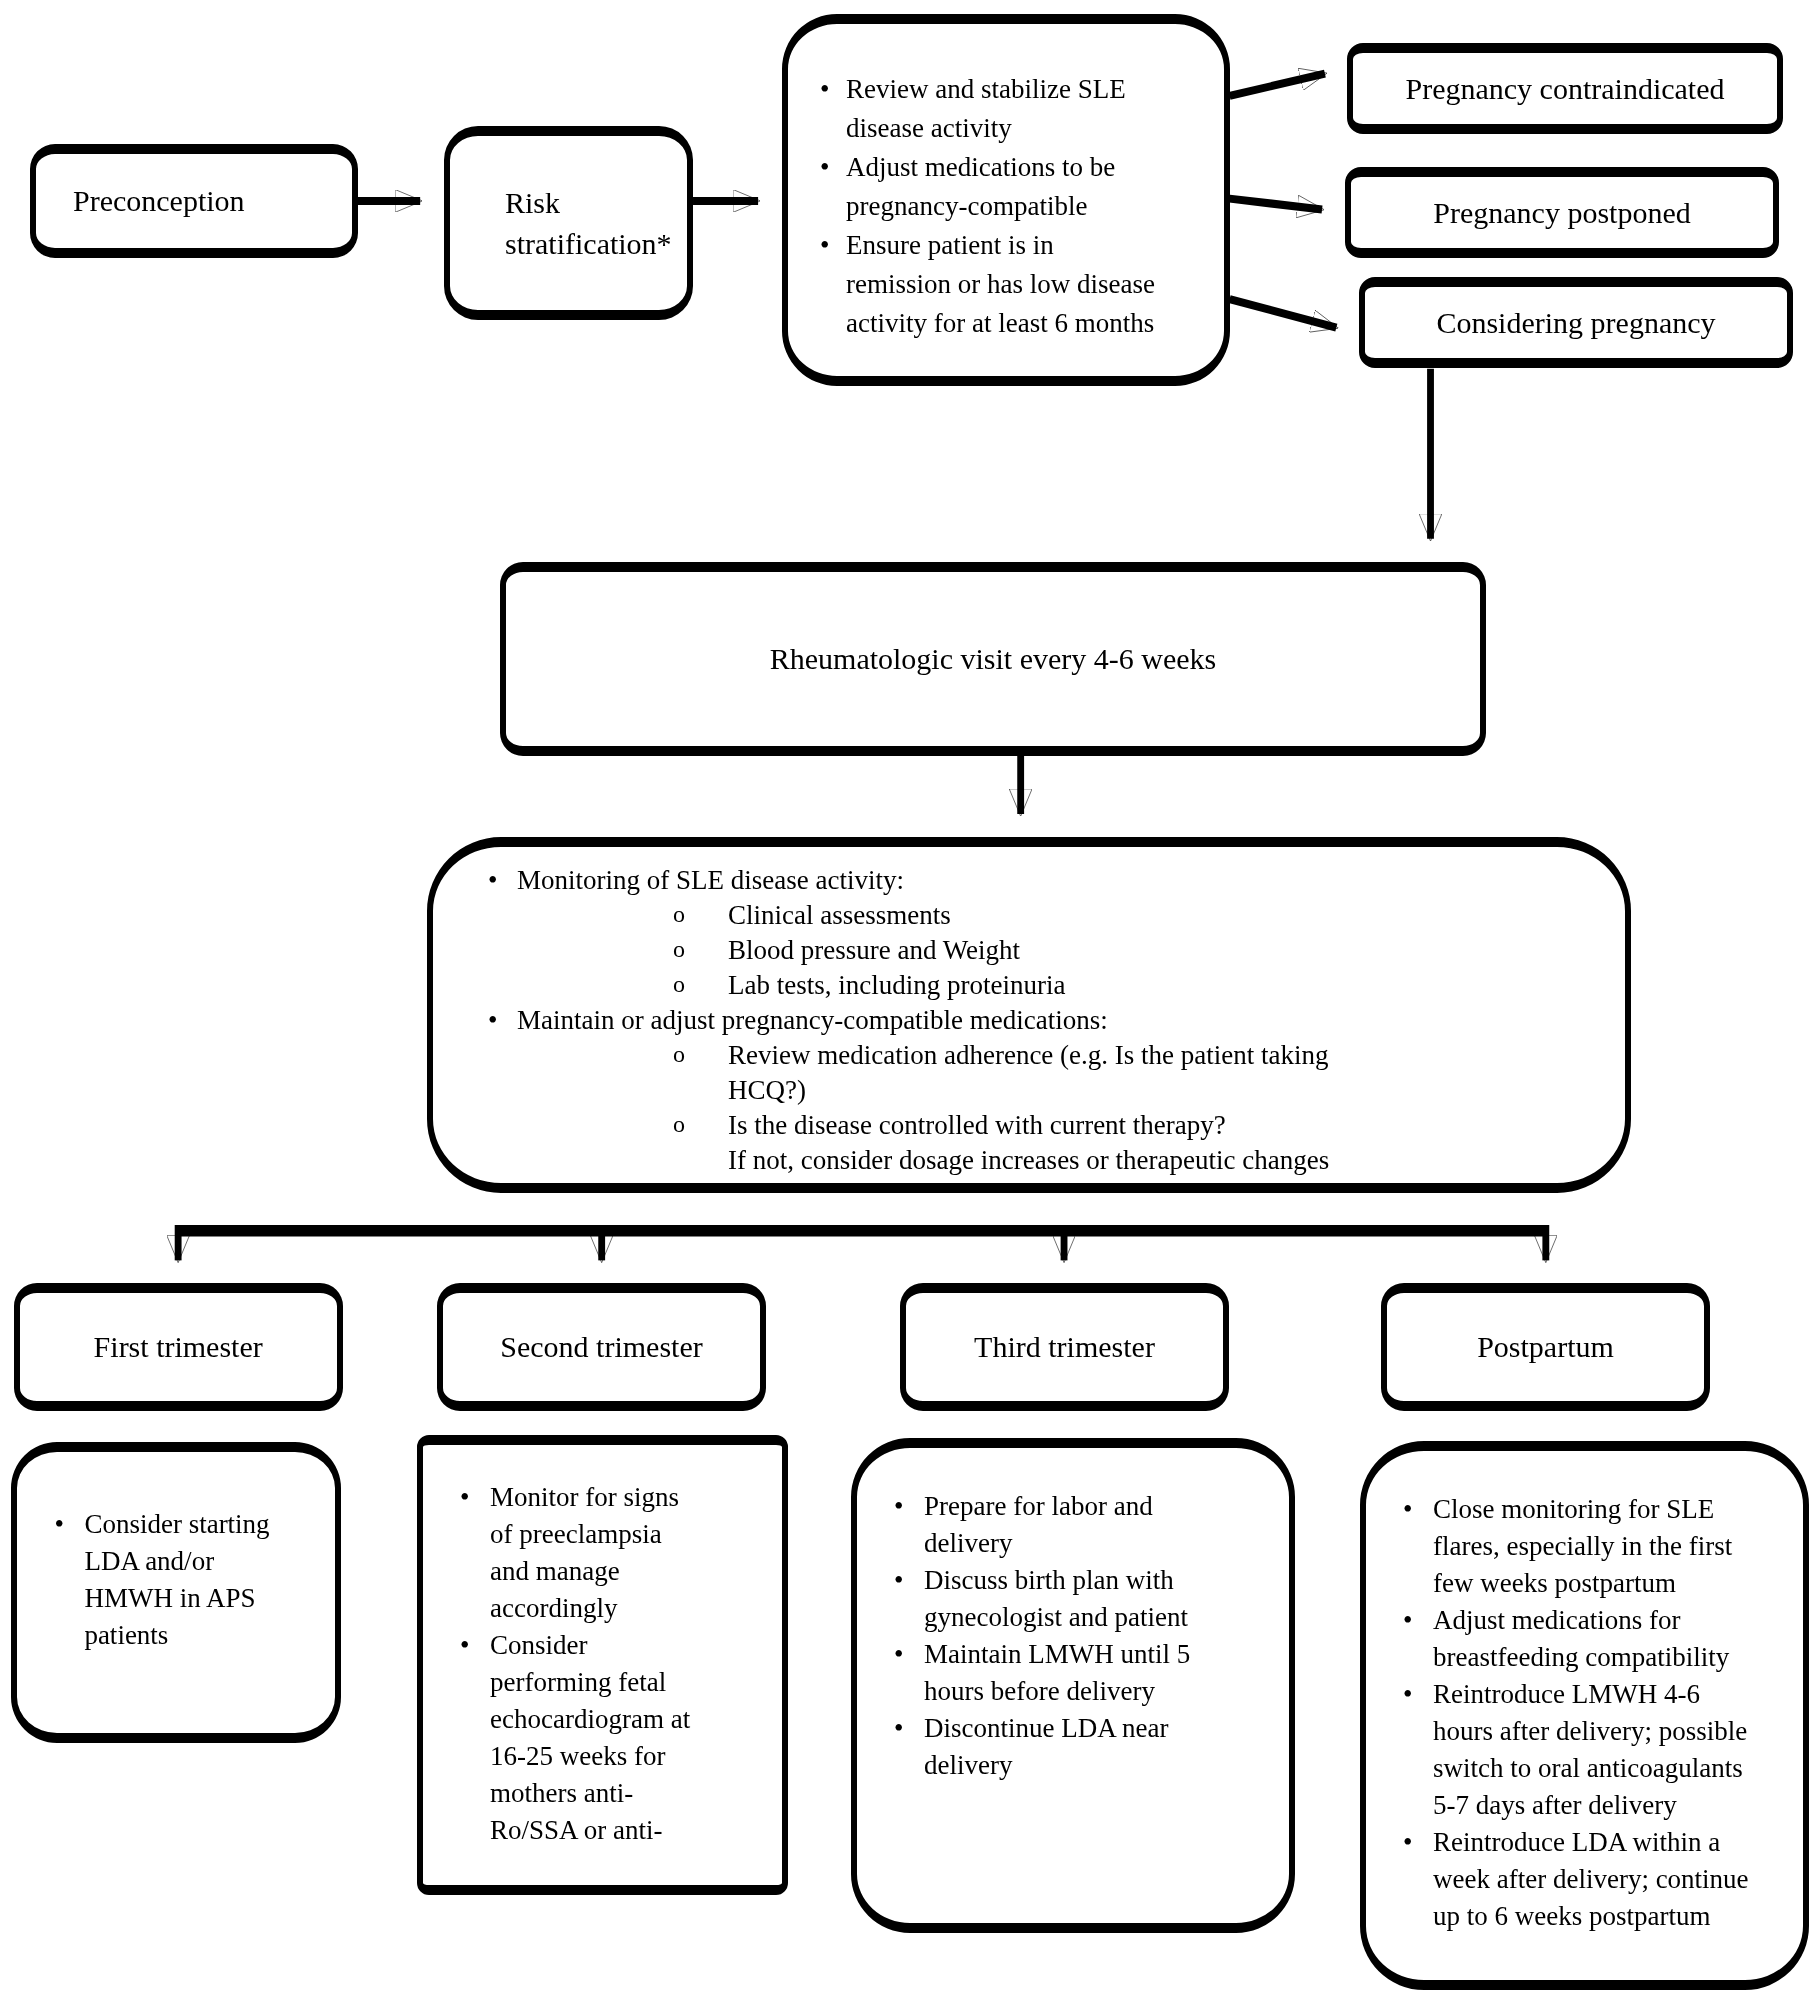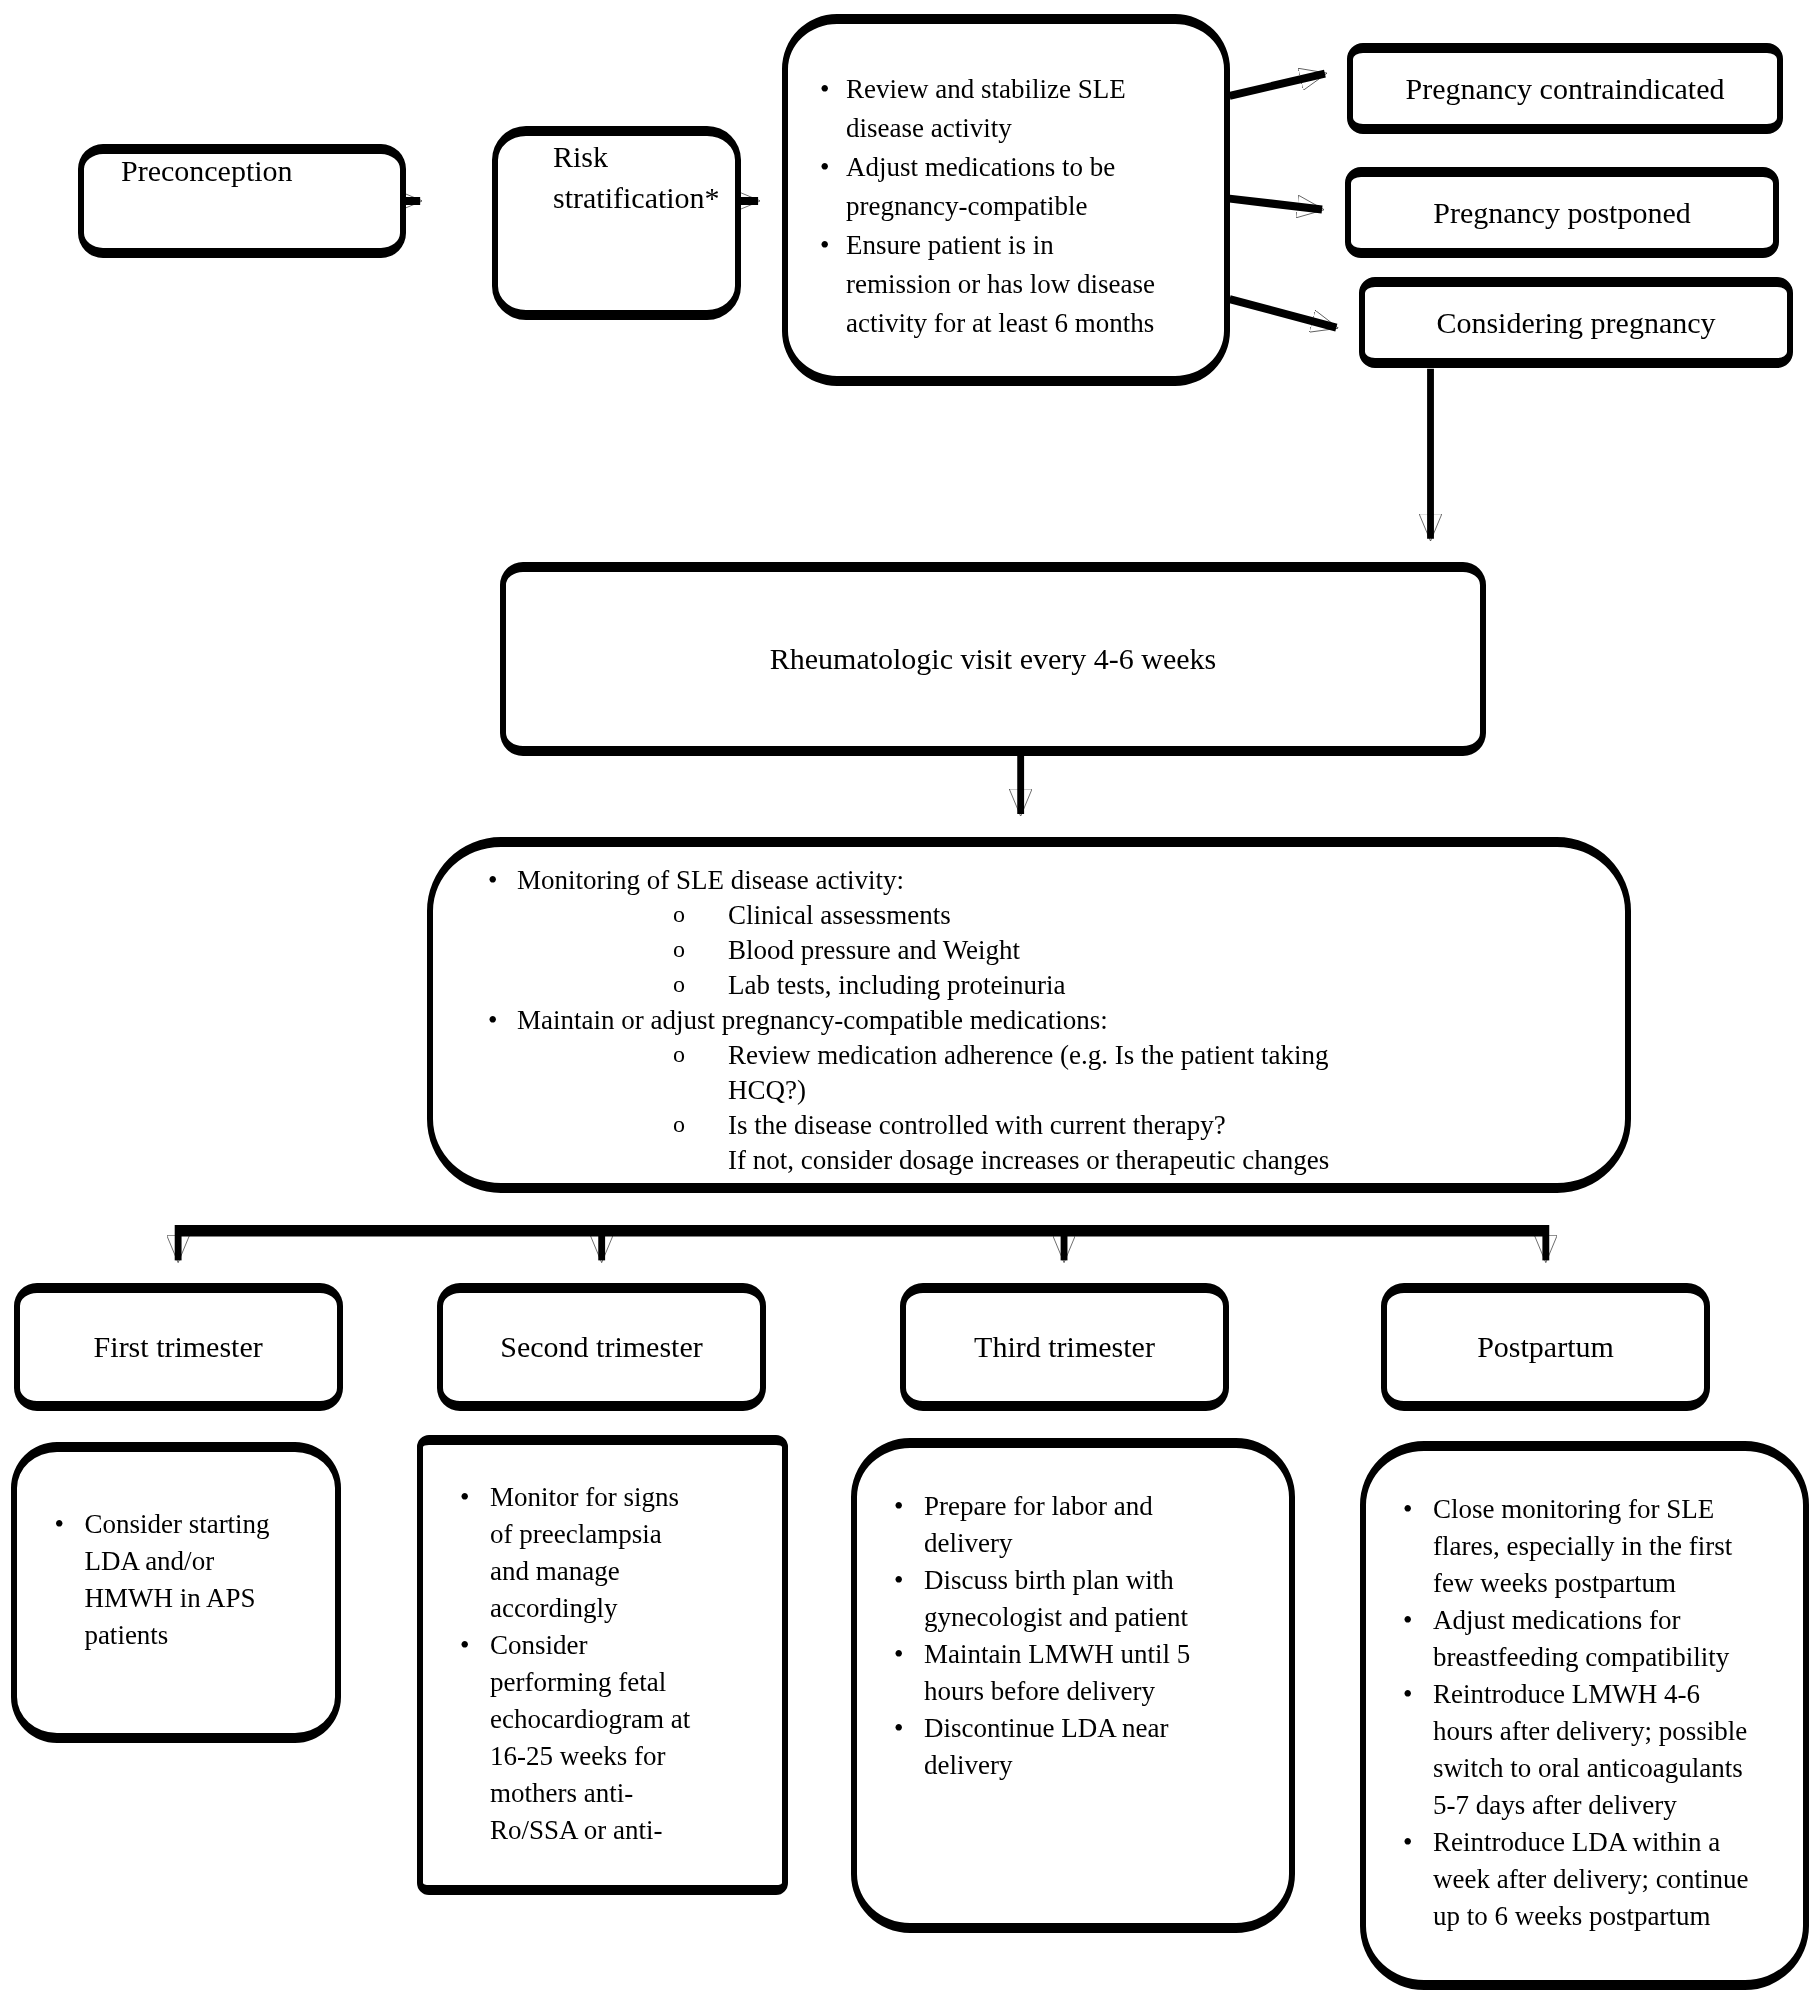--- a/index.html
+++ b/index.html
@@ -12,21 +12,21 @@
   .canvas{position:relative;width:1817px;height:2015px;background:var(--bg);overflow:hidden;}
   .wires{position:absolute;left:0;top:0;pointer-events:none;}
   .node{
     position:absolute;background:var(--bg);
     border:6.8px solid var(--stroke);
     border-top-width:10.3px;border-bottom-width:10.3px;
     box-sizing:border-box;
   }
   .pre{white-space:pre-line;}
   .center{display:flex;align-items:center;justify-content:center;text-align:center;}
-  .vcenter{display:flex;align-items:flex-start;margin-left:48px;}
+  .vcenter{display:flex;align-items:center;}
 
   
   .precon{left:30px;top:144px;width:328px;height:114px;border-radius:25px;font-size:30px;padding-left:37px;}
   .risk{left:444px;top:126px;width:249px;height:194px;border-radius:34px;font-size:30px;line-height:41px;padding-left:55px;}
   .bigbox{left:782px;top:13.7px;width:448px;height:372px;border-radius:55px;font-size:27px;line-height:39px;padding:46px 8px 0 17px;}
   .outcome{width:434px;height:91px;border-radius:16px;font-size:30px;}
   .contra{left:1347px;top:43px;width:436px;}
   .postp{left:1345px;top:167px;}
   .consid{left:1359px;top:277px;}
   .rheum{left:500px;top:562px;width:986px;height:194px;border-radius:23px;font-size:30px;}

